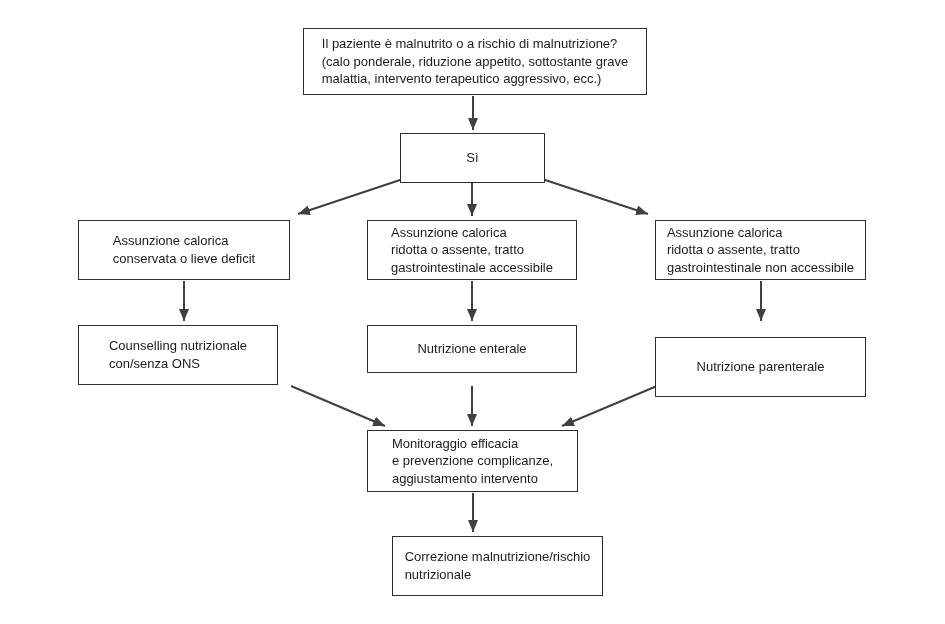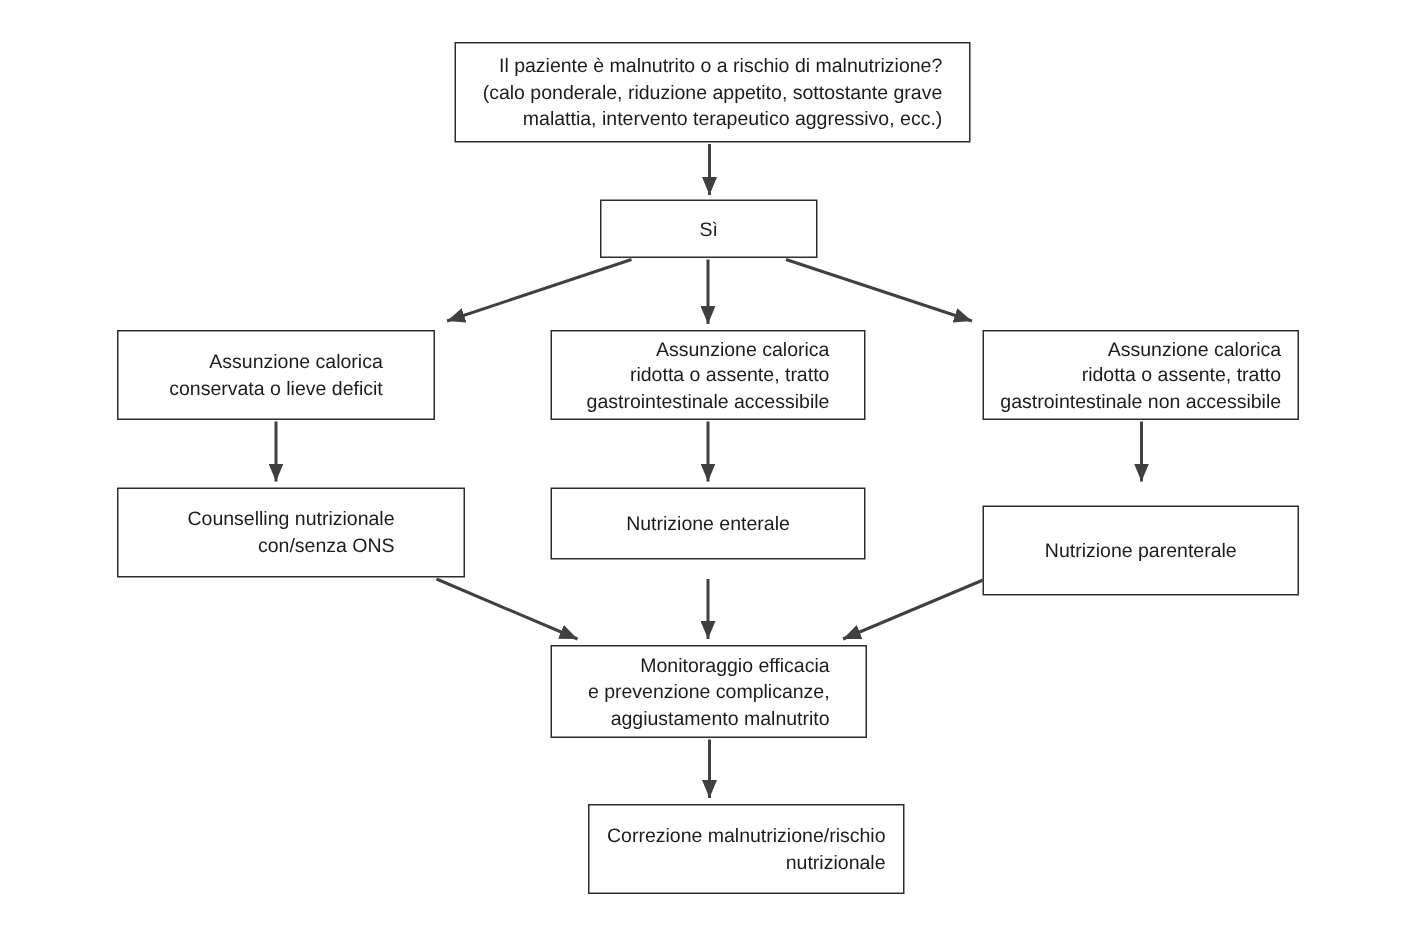--- a/index.html
+++ b/index.html
@@ -27,21 +27,21 @@
     stroke-width: 2;
   }
   .node {
     position: absolute;
     box-sizing: border-box;
     background: #ffffff;
     border: 1px solid #2d2d2d;
     display: flex;
     align-items: center;
     justify-content: center;
-    text-align: right;
+    text-align: left;
     padding: 2px 4px;
   }
   .node-label {
     white-space: pre-line;
     font-size: 13px;
     line-height: 1.35;
     color: #1c1c1c;
   }
 </style>
 </head>
@@ -67,58 +67,58 @@
       <line x1="657" y1="386" x2="562" y2="426" class="edge" marker-end="url(#arrowhead)"></line>
       <line x1="473" y1="493" x2="473" y2="532" class="edge" marker-end="url(#arrowhead)"></line>
     </svg>
 
   <div class="node" style="left:303px; top:28px; width:344px; height:67px;">
     <span class="node-label">Il paziente è malnutrito o a rischio di malnutrizione?
 (calo ponderale, riduzione appetito, sottostante grave
 malattia, intervento terapeutico aggressivo, ecc.)</span>
   </div>
 
-  <div class="node" style="left:400px; top:133px; width:145px; height:39px;">
+  <div class="node" style="left:400px; top:133px; width:145px; height:50px;">
     <span class="node-label">Sì</span>
   </div>
 
   <div class="node" style="left:78px; top:220px; width:212px; height:60px;">
     <span class="node-label">Assunzione calorica
 conservata o lieve deficit</span>
   </div>
 
   <div class="node" style="left:367px; top:220px; width:210px; height:60px;">
     <span class="node-label">Assunzione calorica
 ridotta o assente, tratto
 gastrointestinale accessibile</span>
   </div>
 
   <div class="node" style="left:655px; top:220px; width:211px; height:60px;">
     <span class="node-label">Assunzione calorica
 ridotta o assente, tratto
 gastrointestinale non accessibile</span>
   </div>
 
-  <div class="node" style="left:78px; top:325px; width:232px; height:60px;">
+  <div class="node" style="left:78px; top:325px; width:200px; height:60px;">
     <span class="node-label">Counselling nutrizionale
 con/senza ONS</span>
   </div>
 
   <div class="node" style="left:367px; top:325px; width:210px; height:48px;">
     <span class="node-label">Nutrizione enterale</span>
   </div>
 
   <div class="node" style="left:655px; top:337px; width:211px; height:60px;">
     <span class="node-label">Nutrizione parenterale</span>
   </div>
 
   <div class="node" style="left:367px; top:430px; width:211px; height:62px;">
     <span class="node-label">Monitoraggio efficacia
 e prevenzione complicanze,
-aggiustamento malnutrito</span>
+aggiustamento intervento</span>
   </div>
 
   <div class="node" style="left:367px; top:536px; width:211px; height:60px;margin-left:25px;">
     <span class="node-label">Correzione malnutrizione/rischio
 nutrizionale</span>
   </div>
 
 </div>
 
 </body></html>

